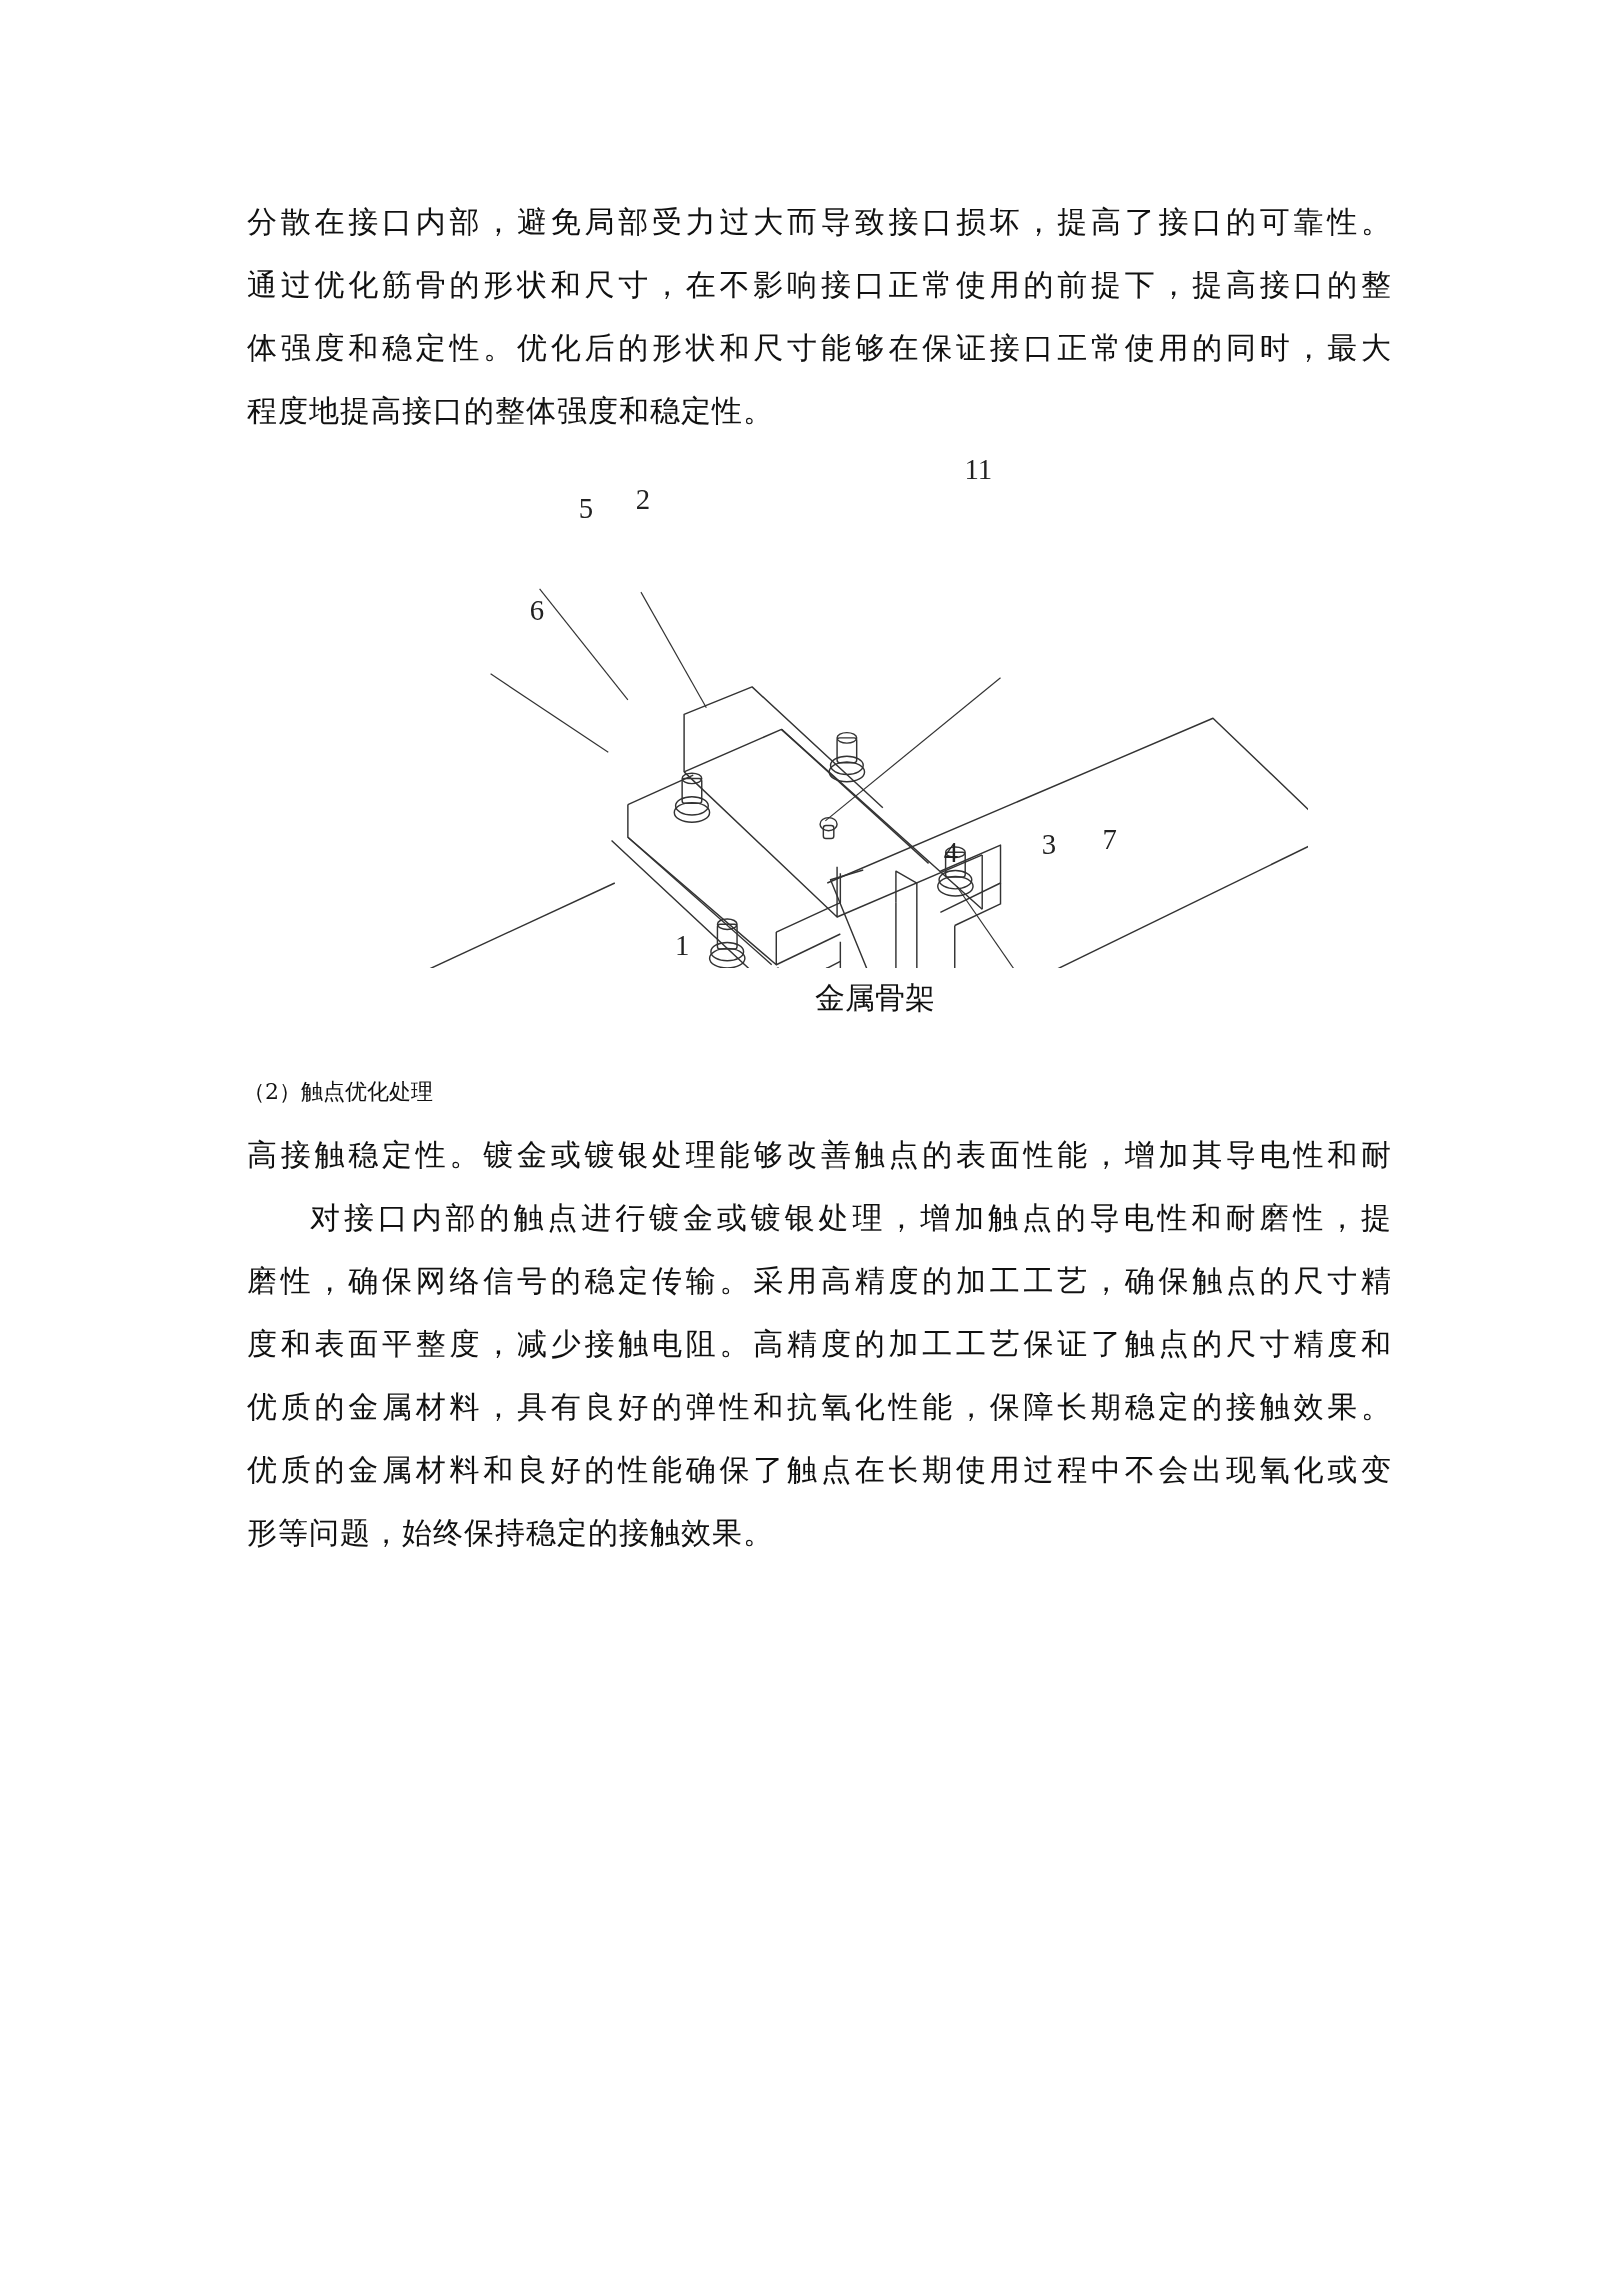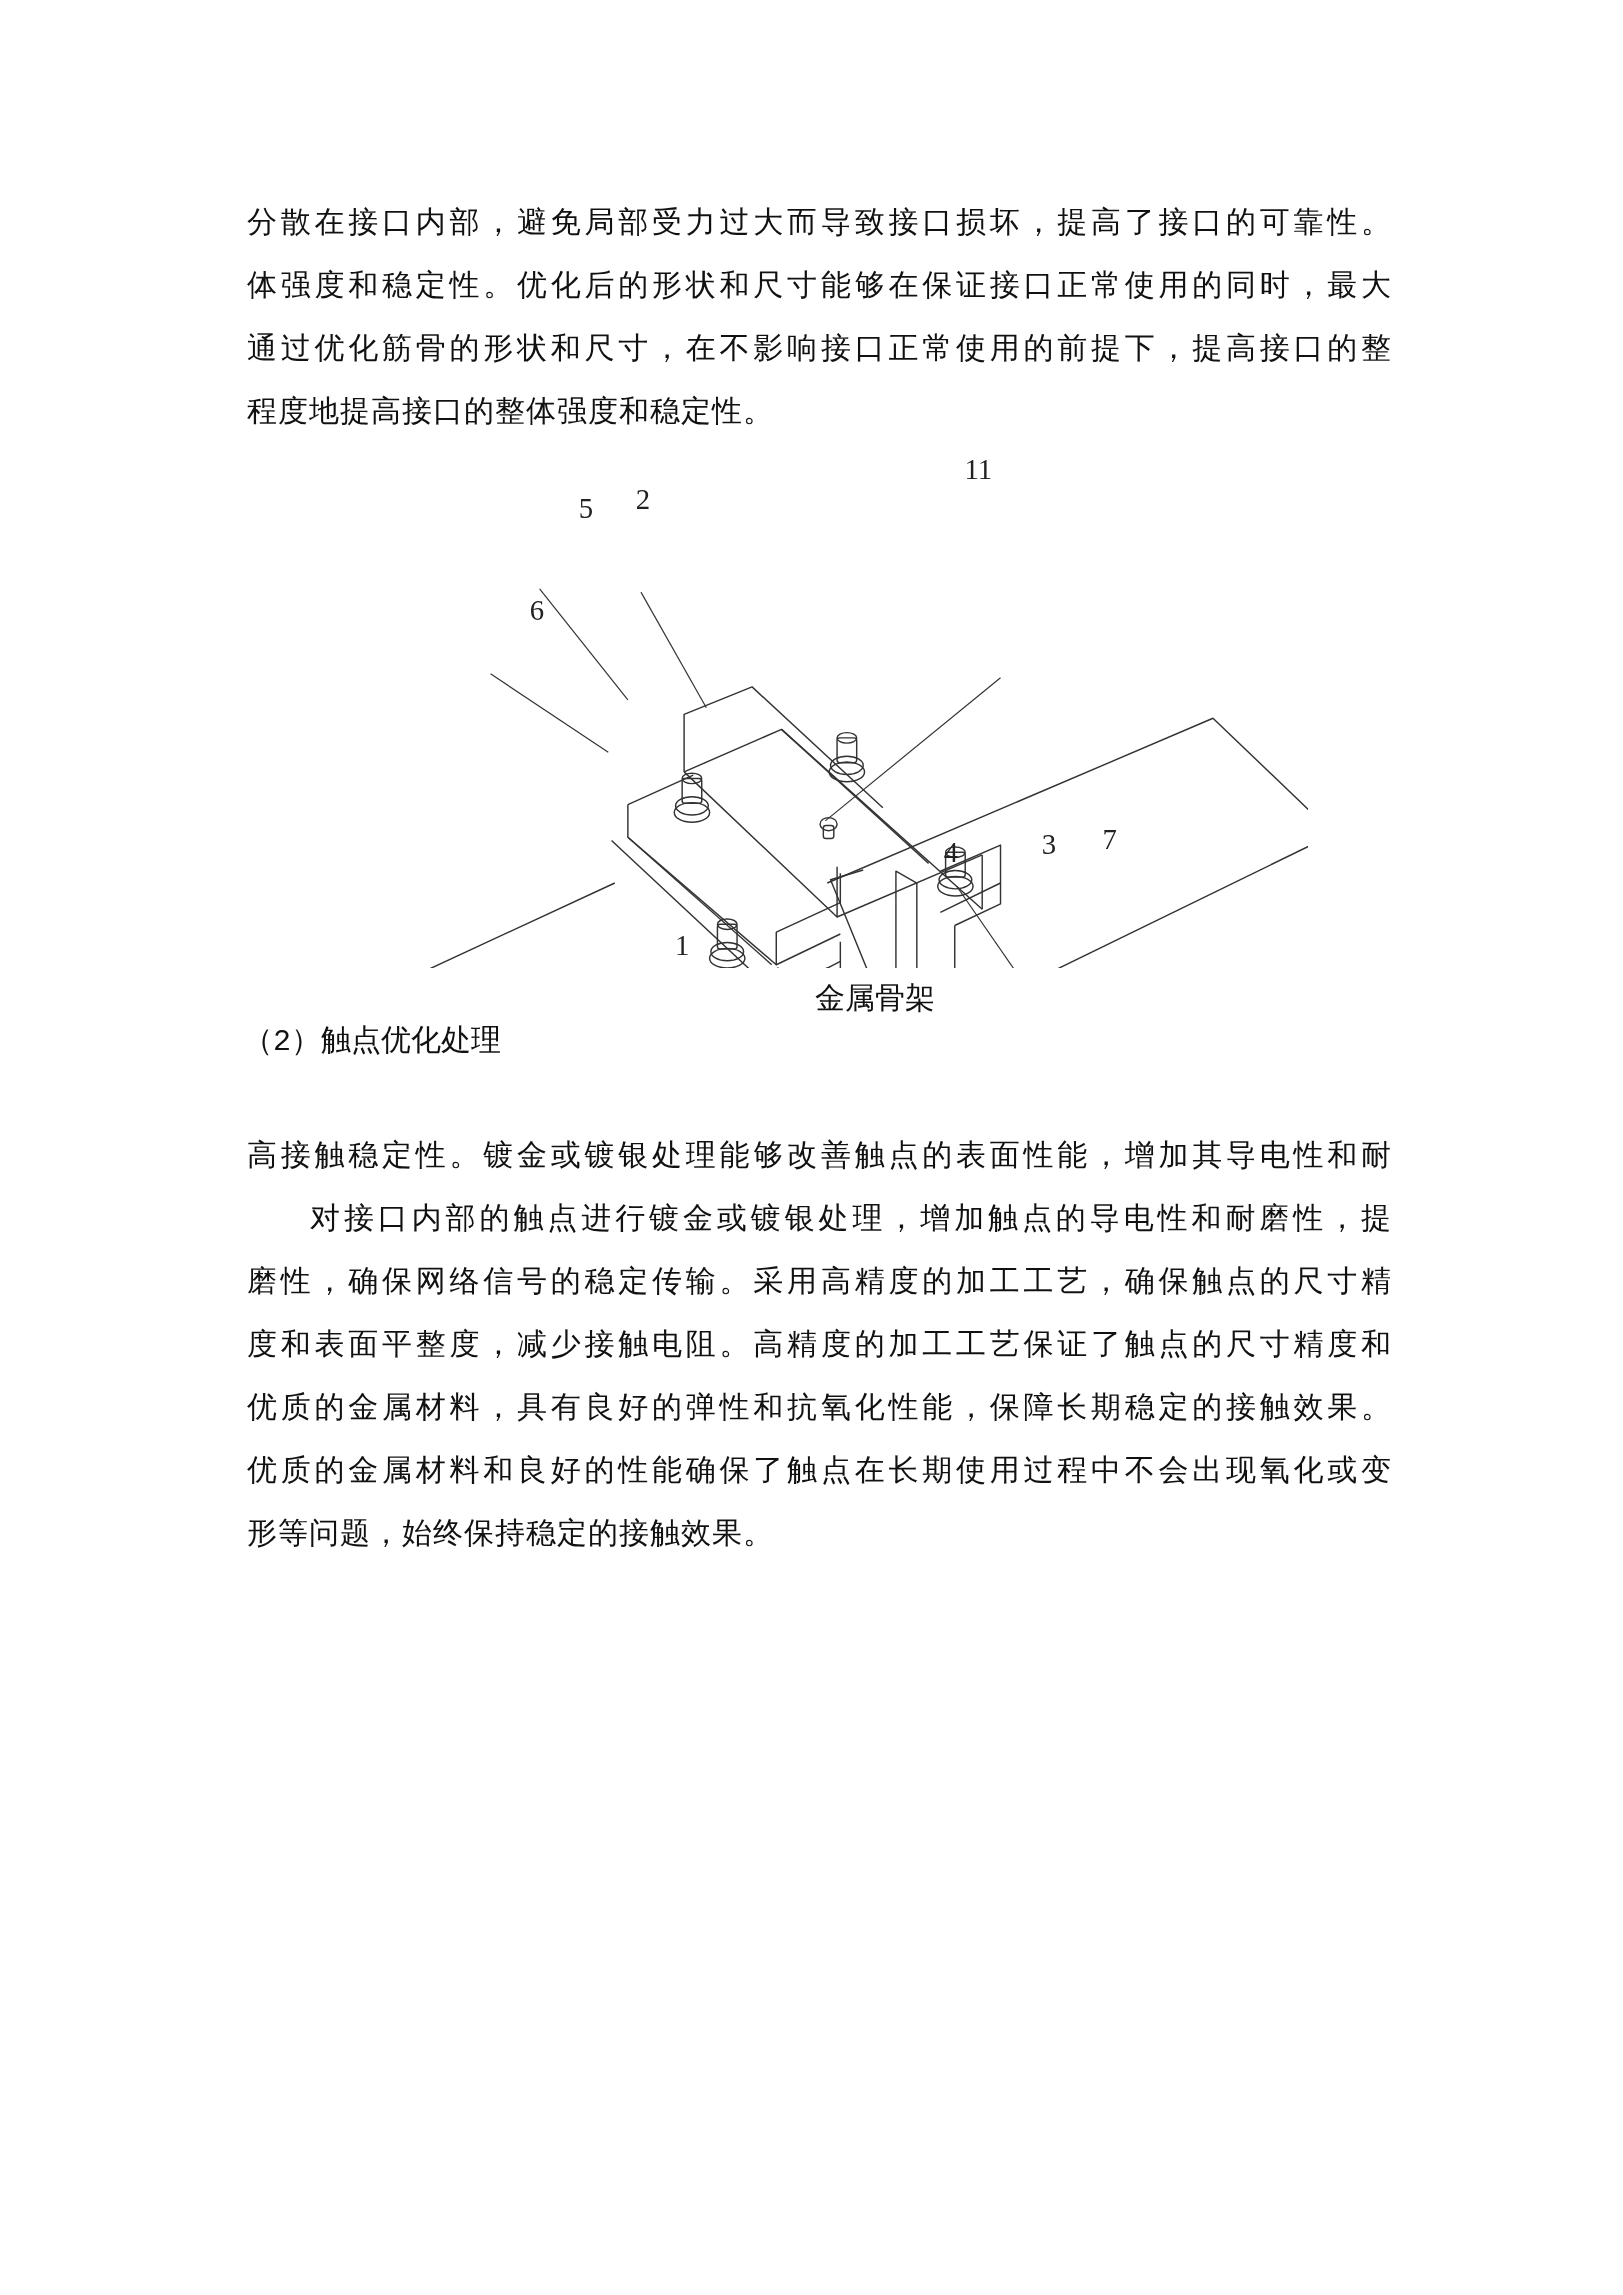--- a/index.html
+++ b/index.html
@@ -9,33 +9,33 @@
   .textblock { position: absolute; left: 247px; width: 1145px; }
   .line { display: block; font-size: 30px; line-height: 63px; height: 63px;
           white-space: nowrap; letter-spacing: 1px; text-align: justify; text-align-last: justify; }
   .line.last { text-align: center; text-align-last: left; }
   .line.indent { padding-left: 63px; }
   #para1 { top: 190px; }
   #figure { position: absolute; left: 340px; top: 445px; width: 968px; height: 523px; }
   #figure svg { width: 968px; height: 523px; }
   .caption { position: absolute; left: 0; width: 1623px; top: 975px; text-align: center;
              font-size: 30px; line-height: 46px; padding-left: 39px; box-sizing: border-box; margin-left: 44px; }
-  #heading { position: absolute; left: 243px; top: 1011px; font-size: 30px; line-height: 63px; font-family: Liberation Mono, monospace; }
+  #heading { position: absolute; left: 243px; top: 1060px; font-size: 22px; line-height: 63px; }
   #para2 { top: 1123px; }
   .lbl { font-family: "Liberation Serif", "DejaVu Serif", serif; font-size: 44px; fill: #222; }
 </style>
 </head>
 <body>
 
 <div class="page">
 
   <div class="textblock" id="para1">
     <span class="line">分散在接口内部，避免局部受力过大而导致接口损坏，提高了接口的可靠性。</span>
+    <span class="line">通过优化筋骨的形状和尺寸，在不影响接口正常使用的前提下，提高接口的整</span>
     <span class="line">体强度和稳定性。优化后的形状和尺寸能够在保证接口正常使用的同时，最大</span>
-    <span class="line">通过优化筋骨的形状和尺寸，在不影响接口正常使用的前提下，提高接口的整</span>
     <span class="line last">程度地提高接口的整体强度和稳定性。</span>
   </div>
 
   <div id="figure">
     <svg viewBox="0 0 1480 800" xmlns="http://www.w3.org/2000/svg" fill="none" stroke="#333" stroke-width="2.2" stroke-linejoin="round">
 
       <g transform="translate(520,370)">
         <polyline points="225,300 815,48 1000,225 1000,468 480,720"></polyline>
         <line x1="1000" y1="225" x2="420" y2="508"></line>
         <polyline points="330,330 330,540 362,558 362,300"></polyline>

